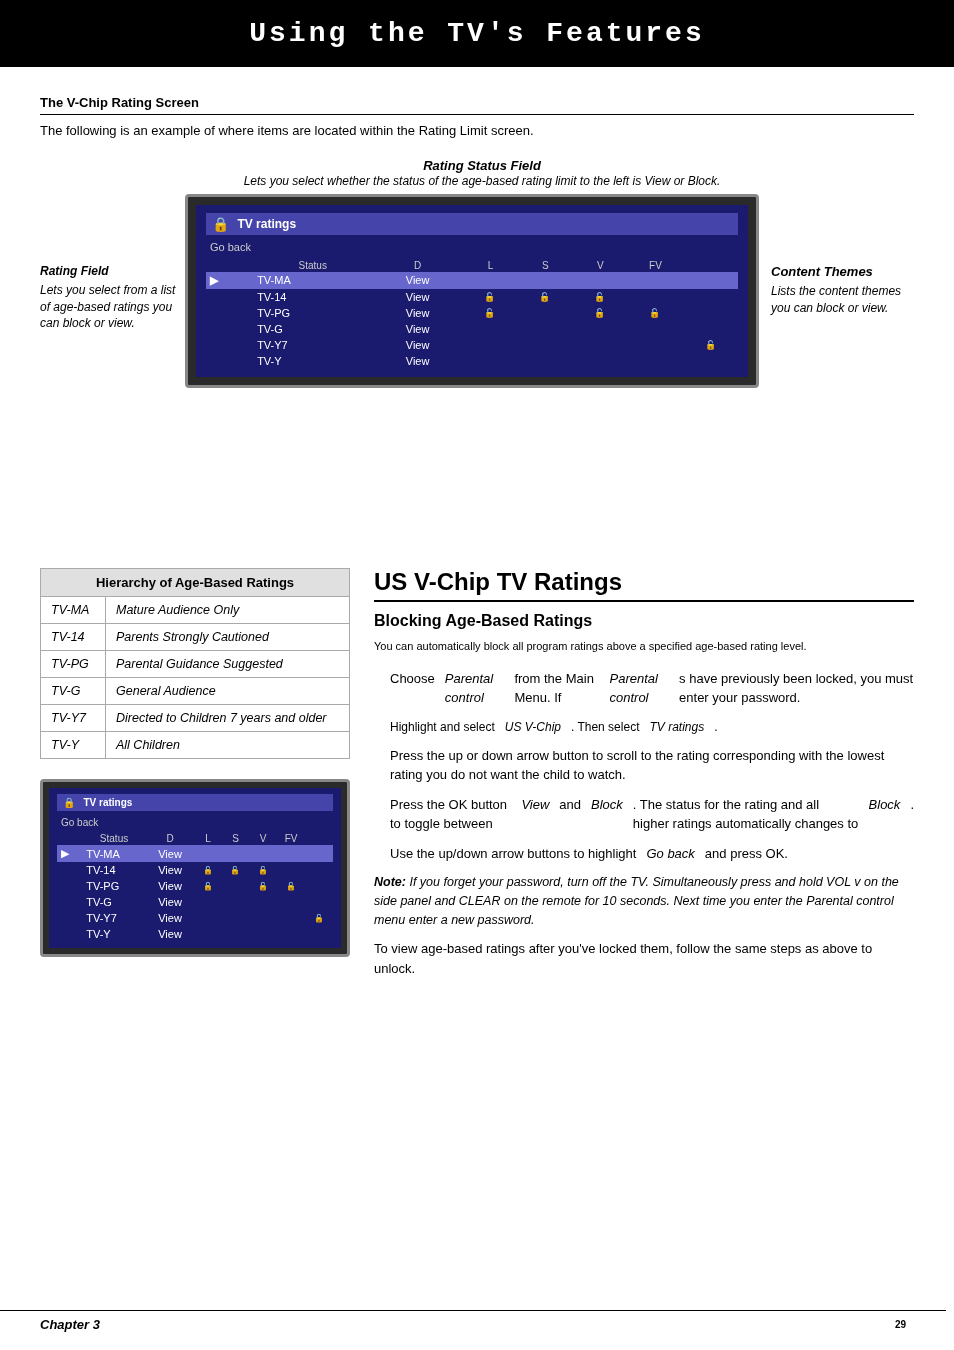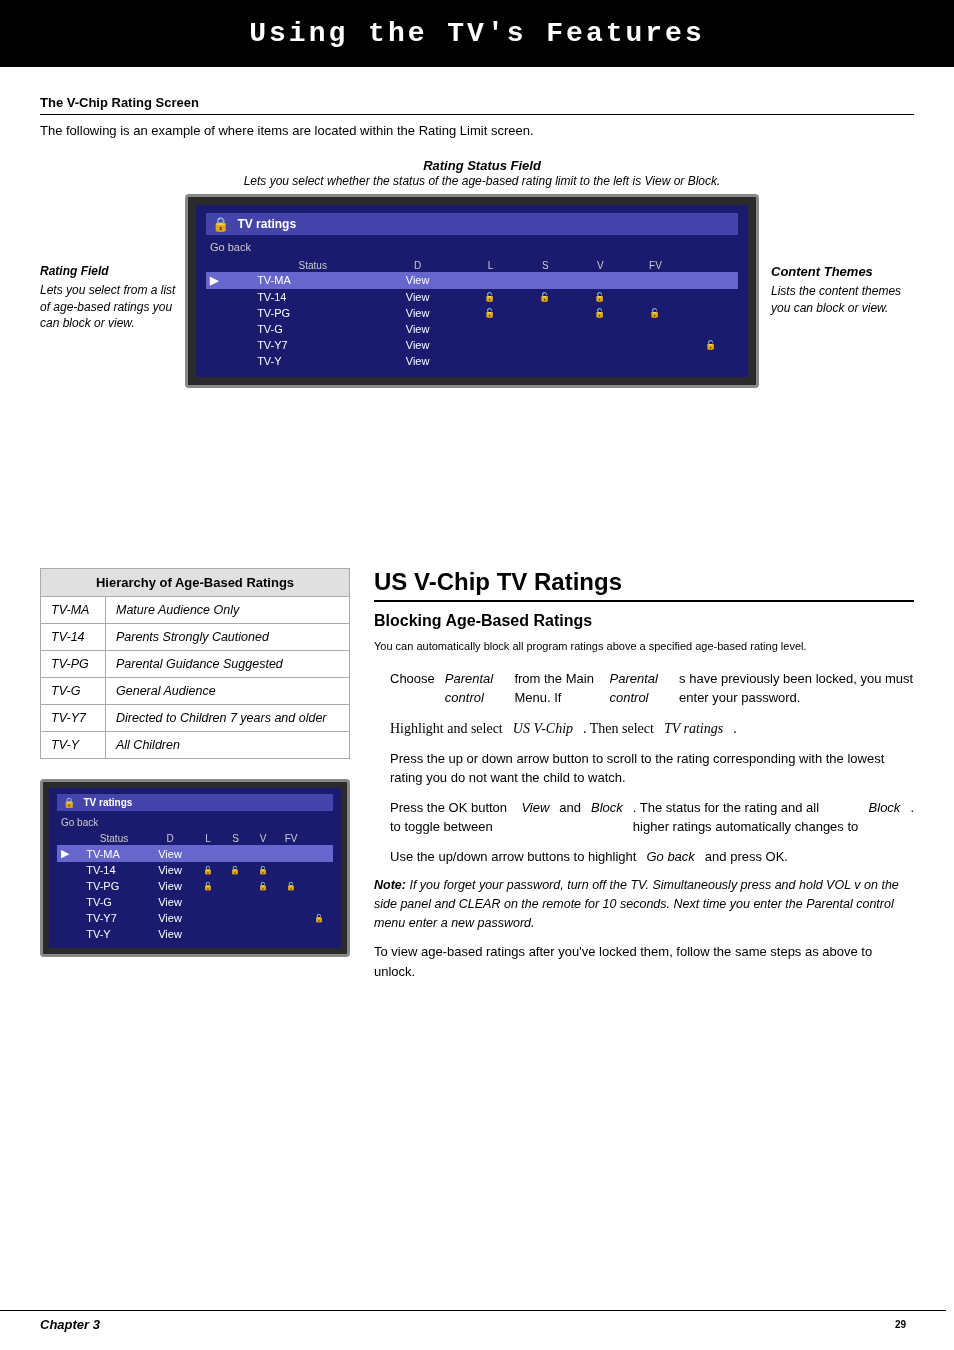--- a/index.html
+++ b/index.html
@@ -508,21 +508,21 @@
           </div>
         </div>
       </div>
 
       <div class="right-col">
         <div class="us-vchip-title">US V-Chip TV Ratings</div>
         <div class="blocking-title">Blocking Age-Based Ratings</div>
         <div class="intro-text">You can automatically block all program ratings above a specified age-based rating level.</div>
         <ol class="steps-list" id="steps-list" style="list-style:decimal; padding-left:16px; font-size:13px;">
             <li style="margin-bottom: 10px; line-height: 1.5; font-size: 13px;">Choose <em>Parental control</em> from the Main Menu. If <em>Parental control</em>s have previously been locked, you must enter your password.</li>
-            <li style="margin-bottom: 10px; line-height: 1.5; font-size: 14px; font-family: Liberation Serif, serif;">Highlight and select <em>US V-Chip</em>. Then select <em>TV ratings</em>.</li>
+            <li style="margin-bottom: 10px; line-height: 1.5; font-size: 12px;">Highlight and select <em>US V-Chip</em>. Then select <em>TV ratings</em>.</li>
             <li style="margin-bottom: 10px; line-height: 1.5; font-size: 13px;">Press the up or down arrow button to scroll to the rating corresponding with the lowest rating you do not want the child to watch.</li>
             <li style="margin-bottom: 10px; line-height: 1.5; font-size: 13px;">Press the OK button to toggle between <em>View</em> and <em>Block</em>. The status for the rating and all higher ratings automatically changes to <em>Block</em>.</li>
             <li style="margin-bottom: 10px; line-height: 1.5; font-size: 13px;">Use the up/down arrow buttons to highlight <em>Go back</em> and press OK.</li>
           </ol>
         <div class="note-box">
           <strong>Note:</strong>
           <em>If you forget your password, turn off the TV. Simultaneously press and hold VOL v on the side panel and CLEAR on the remote for 10 seconds. Next time you enter the Parental control menu enter a new password.</em>
         </div>
         <div class="unlock-text">To view age-based ratings after you've locked them, follow the same steps as above to unlock.</div>
       </div>

